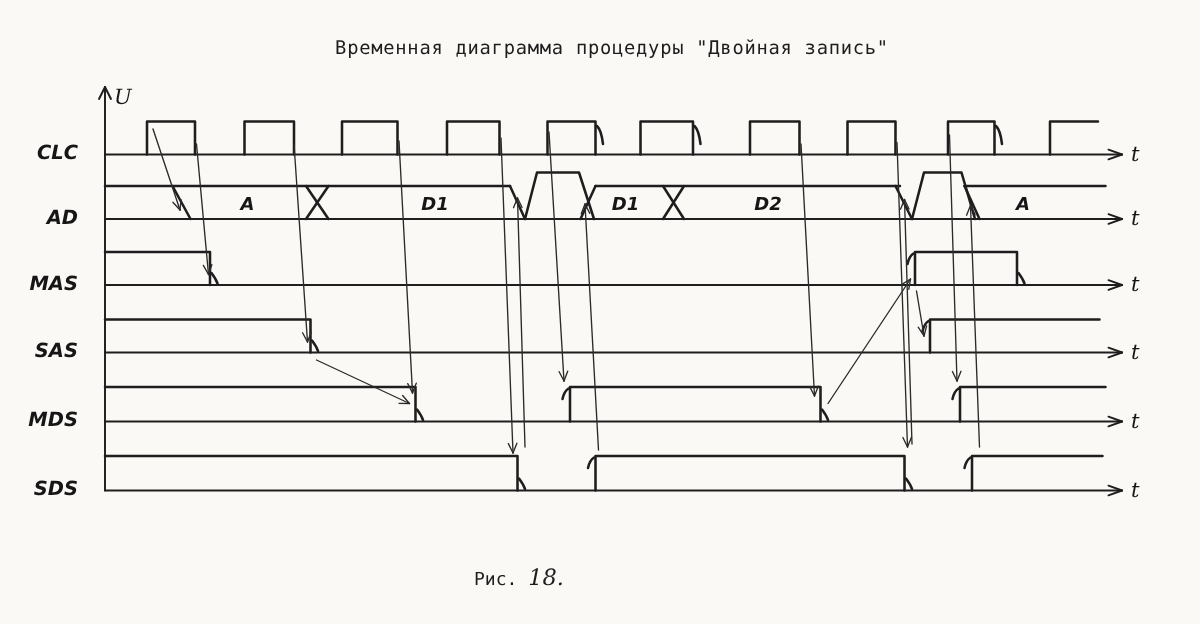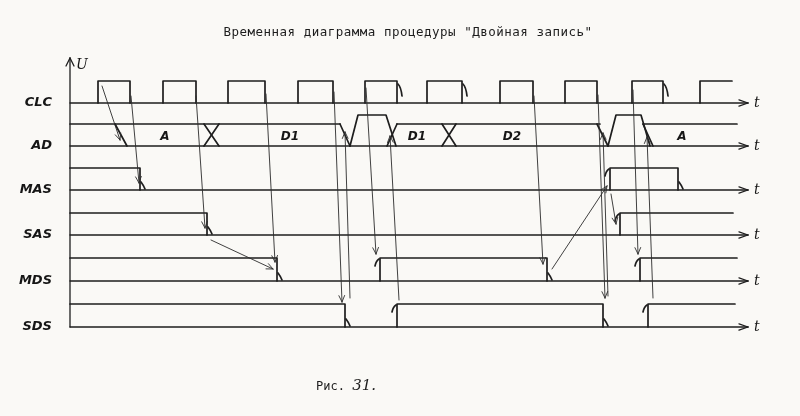--- a/index.html
+++ b/index.html
@@ -176,15 +176,15 @@
         <line x1="633" y1="90" x2="638" y2="254" class="a"></line>
         <line x1="638" y1="254" x2="634.9522264197335" y2="247.6983275074446" class="a"></line>
         <line x1="638" y1="254" x2="640.6582214994818" y2="247.5243642428181" class="a"></line>
         <line x1="653" y1="298" x2="647" y2="137" class="a"></line>
         <line x1="647" y1="137" x2="650.0903750199078" y2="143.2808902423406" class="a"></line>
         <line x1="647" y1="137" x2="644.385688737446" y2="143.49348724665595" class="a"></line>
       </g>
     </svg>
   <div class="caption">
     <span>Рис.</span>
-    <span class="fig-num">31.</span>
+    <span class="fig-num">18.</span>
   </div>
 </div>
 
 </body></html>

